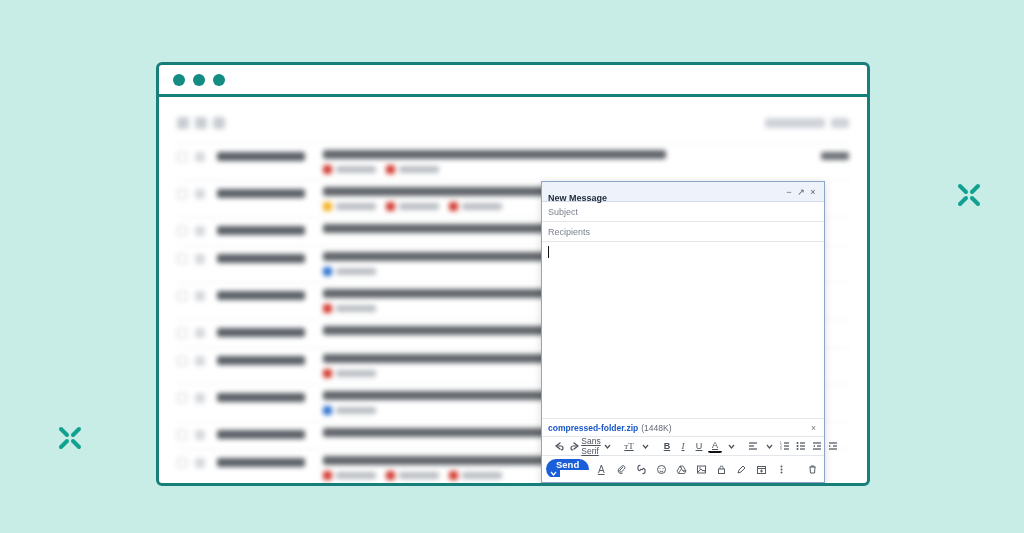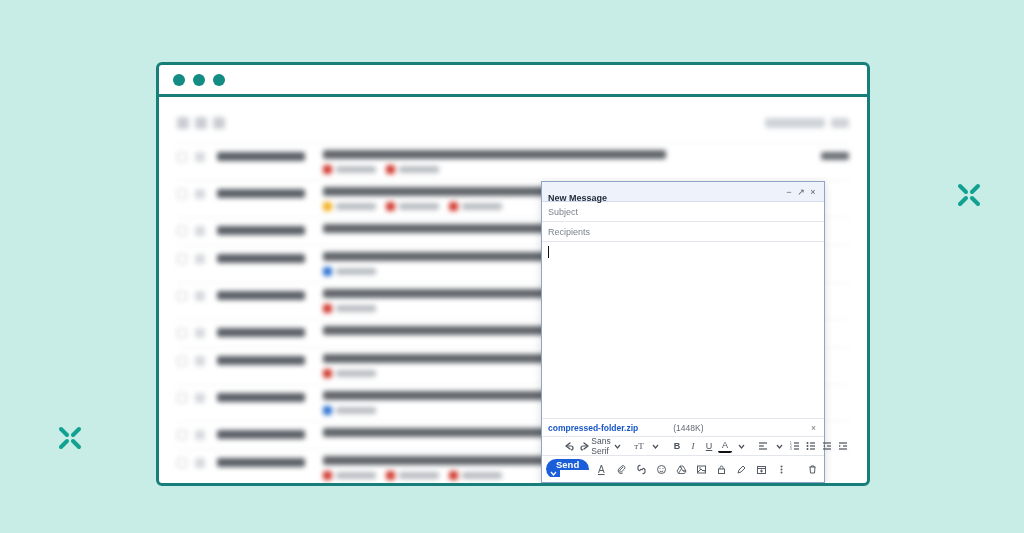--- a/index.html
+++ b/index.html
@@ -152,36 +152,36 @@
     display:inline-block;
   }
 
   .attachment {
     height: 18px;
     border-top: 1px solid #e3e6eb;
     display: flex;
     align-items: center;
     padding: 0 6px;
     font-size: 8.5px;
-    gap: 32px;
   }
   .attachment .fname { color:#1857c8; font-weight:700; }
   .attachment .fsize { color:#636a74; margin-left:3px; }
   .attachment .spacer { flex:1; }
   .attachment .xbtn { color:#6d737d; cursor:pointer; padding:0 2px;}
 
   .fmtbar {
     height: 20px;
     border-top: 1px solid #e3e6eb;
     border-bottom: 1px solid #e3e6eb;
     display: flex;
     align-items: center;
-    padding: 0 20px;
+    padding: 0 10px;
     gap: 2px;
     color:#4c535d;
+    text-decoration:underline;
   }
   .fmtbar .fbtn {
     min-width: 14px;
     height: 14px;
     display:flex; align-items:center; justify-content:center;
     font-size: 9px;
     border-radius:2px;
     cursor:pointer;
   }
   .fmtbar .fbtn.txt { font-size:8.5px; padding:0 3px;}

